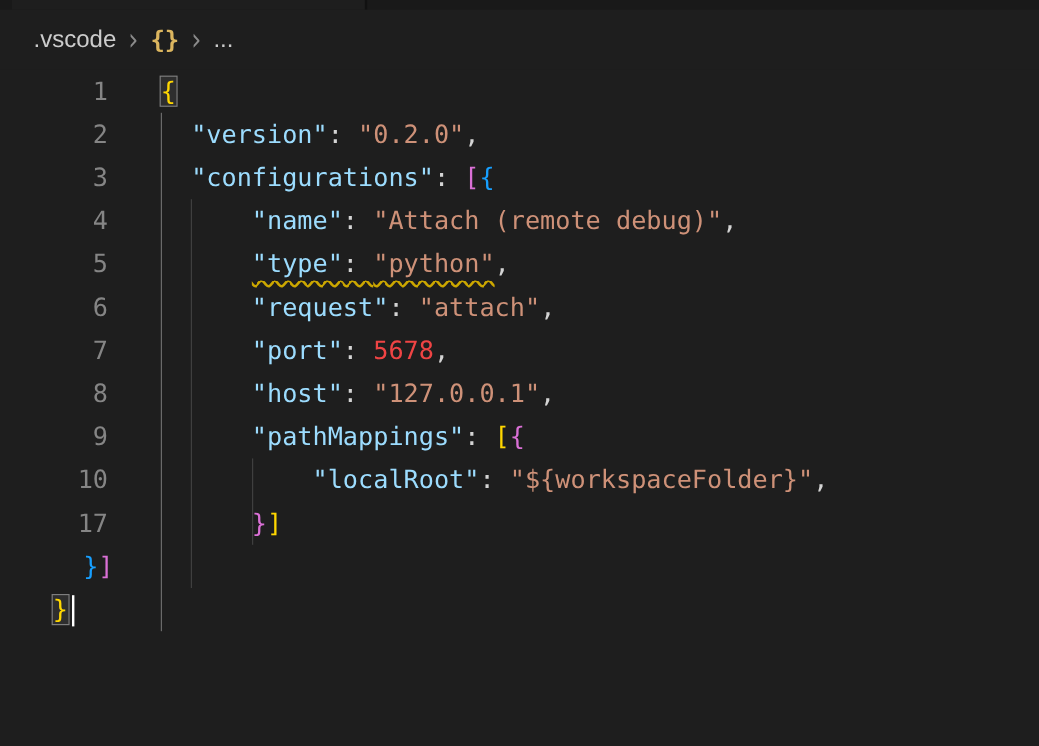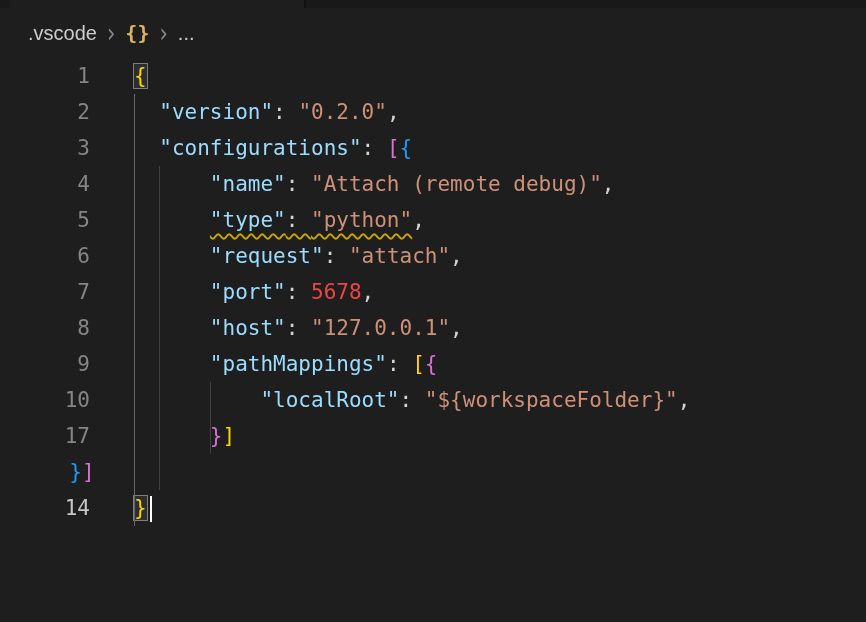--- a/index.html
+++ b/index.html
@@ -126,15 +126,15 @@
       <div class="code-line"><div class="ln">3</div><div class="code"><span>  </span><span style="color: rgb(156, 220, 254);">"configurations"</span><span style="color: rgb(212, 212, 212);">: </span><span style="color: rgb(218, 112, 214);">[</span><span style="color: rgb(23, 159, 255);">{</span></div></div>
       <div class="code-line"><div class="ln">4</div><div class="code"><span>      </span><span style="color: rgb(156, 220, 254);">"name"</span><span style="color: rgb(212, 212, 212);">: </span><span style="color: rgb(206, 145, 120);">"Attach (remote debug)"</span><span style="color: rgb(212, 212, 212);">,</span></div></div>
       <div class="code-line"><div class="ln">5</div><div class="code"><span>      </span><span class="squiggle" style="color: rgb(156, 220, 254); text-decoration-color: rgb(204, 167, 0);">"type"</span><span class="squiggle" style="color: rgb(212, 212, 212); text-decoration-color: rgb(204, 167, 0);">: </span><span class="squiggle" style="color: rgb(206, 145, 120); text-decoration-color: rgb(204, 167, 0);">"python"</span><span style="color: rgb(212, 212, 212);">,</span></div></div>
       <div class="code-line"><div class="ln">6</div><div class="code"><span>      </span><span style="color: rgb(156, 220, 254);">"request"</span><span style="color: rgb(212, 212, 212);">: </span><span style="color: rgb(206, 145, 120);">"attach"</span><span style="color: rgb(212, 212, 212);">,</span></div></div>
       <div class="code-line"><div class="ln">7</div><div class="code"><span>      </span><span style="color: rgb(156, 220, 254);">"port"</span><span style="color: rgb(212, 212, 212);">: </span><span style="color: #ef4444;">5678</span><span style="color: rgb(212, 212, 212);">,</span></div></div>
       <div class="code-line"><div class="ln">8</div><div class="code"><span>      </span><span style="color: rgb(156, 220, 254);">"host"</span><span style="color: rgb(212, 212, 212);">: </span><span style="color: rgb(206, 145, 120);">"127.0.0.1"</span><span style="color: rgb(212, 212, 212);">,</span></div></div>
       <div class="code-line"><div class="ln">9</div><div class="code"><span>      </span><span style="color: rgb(156, 220, 254);">"pathMappings"</span><span style="color: rgb(212, 212, 212);">: </span><span style="color: rgb(255, 215, 0);">[</span><span style="color: rgb(218, 112, 214);">{</span></div></div>
       <div class="code-line"><div class="ln">10</div><div class="code"><span>          </span><span style="color: rgb(156, 220, 254);">"localRoot"</span><span style="color: rgb(212, 212, 212);">: </span><span style="color: rgb(206, 145, 120);">"${workspaceFolder}"</span><span style="color: rgb(212, 212, 212);">,</span></div></div>
       <div class="code-line"><div class="ln">17</div><div class="code"><span>      </span><span style="color: rgb(218, 112, 214);">}</span><span style="color: rgb(255, 215, 0);">]</span></div></div>
       <div class="code-line"><div class="code"><span>  </span><span style="color: rgb(23, 159, 255);">}</span><span style="color: rgb(218, 112, 214);">]</span></div></div>
-      <div class="code-line"><div class="ln active">14</div><div class="code"><span class="bracket-match" style="color: rgb(255, 215, 0);">}</span><span class="cursor"></span></div></div>
+      <div class="code-line"><div class="code"><span class="bracket-match" style="color: rgb(255, 215, 0);">}</span><span class="cursor"></span></div></div>
     </div>
 </div>
 
 </body></html>

